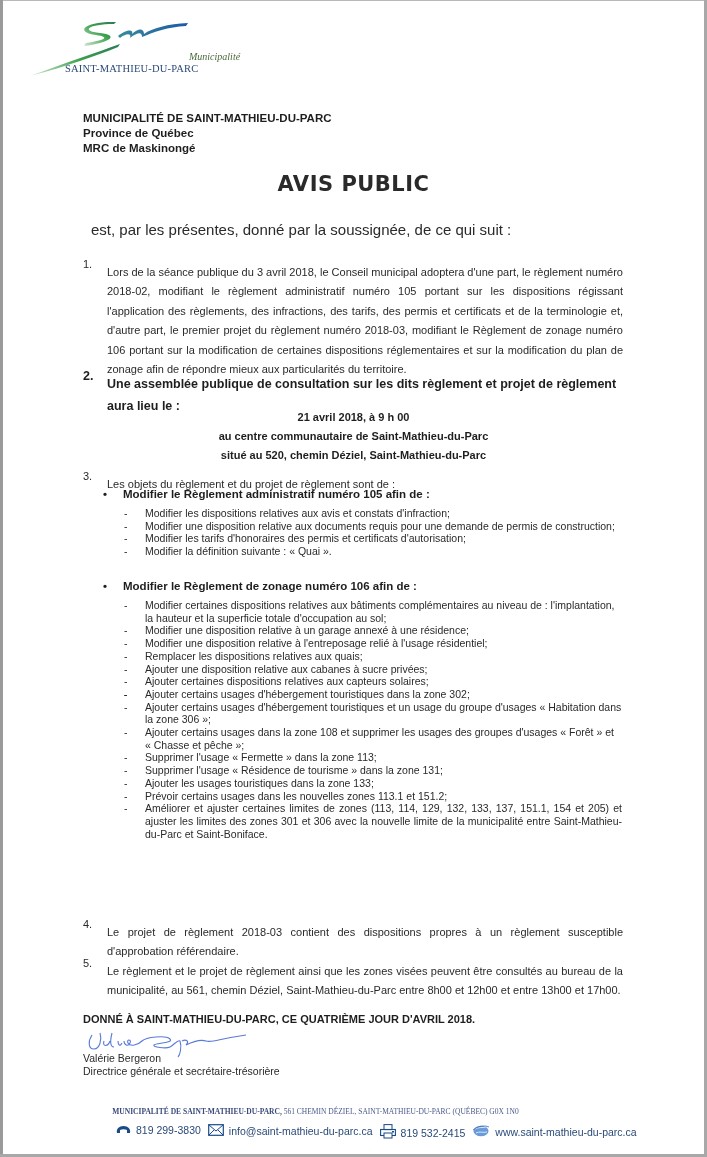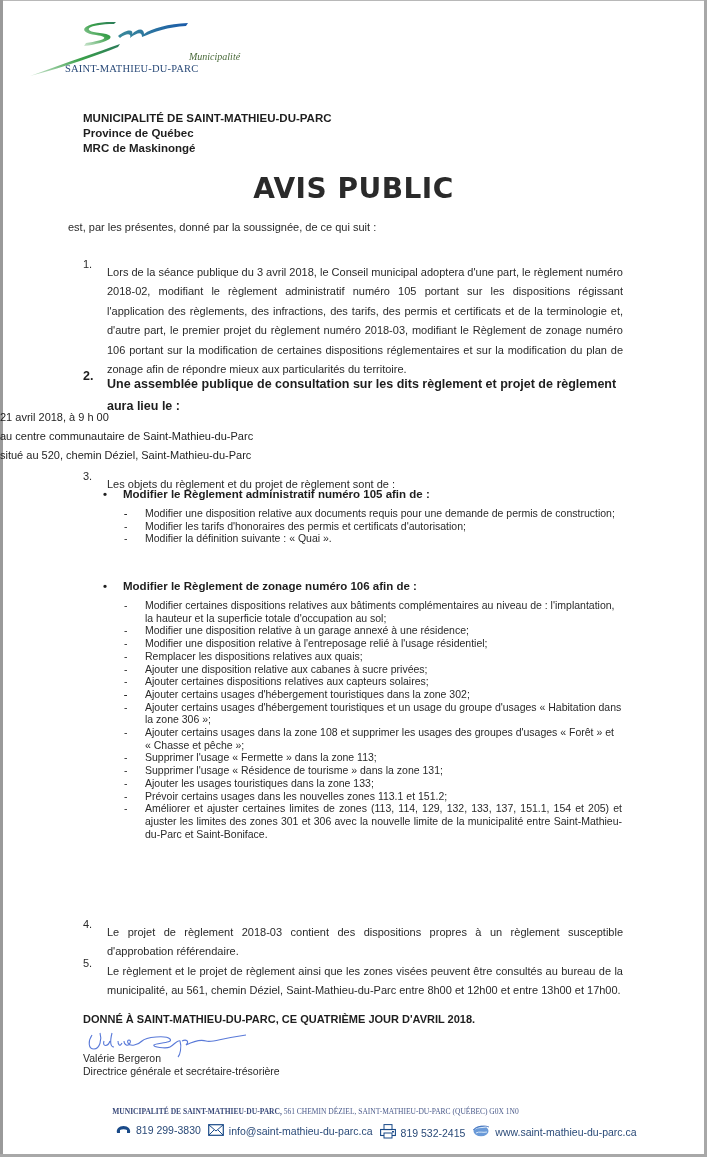--- a/index.html
+++ b/index.html
@@ -11,30 +11,30 @@
     .frame-right { position: absolute; right: 0; top: 0; width: 3px; height: 1157px; background: #a8a8a8; }
     .frame-bottom { position: absolute; left: 0; bottom: 0; width: 707px; height: 3px; background: #a8a8a8; }
 
     .logo { position: absolute; left: 28px; top: 18px; width: 180px; height: 60px; }
     .logo svg { position: absolute; left: 0; top: 0; }
     .logo-municipalite { position: absolute; left: 121px; top: 33px; font-family: "Liberation Serif", serif; font-style: italic; font-size: 10px; color: #4a6a3a; margin-left: 40px; }
     .logo-name { position: absolute; left: 37px; top: 45px; font-family: "Liberation Serif", serif; font-size: 10.5px; letter-spacing: 0.2px; color: #2a4a78; white-space: nowrap; }
 
     .header-block { position: absolute; left: 83px; top: 111px; font-weight: bold; font-size: 11.5px; line-height: 15px; color: #1e1e1e; }
 
-    .title { position: absolute; left: 0; width: 707px; top: 172px; text-align: center; font-family: "DejaVu Sans", sans-serif; font-weight: bold; font-size: 28px; letter-spacing: 0.5px; color: #2a2a2a; }
-
-    .intro { position: absolute; left: 68px; top: 221px; font-size: 11px; color: #2a2a2a; }
+    .title { position: absolute; left: 0; width: 707px; top: 172px; text-align: center; font-family: "DejaVu Sans", sans-serif; font-weight: bold; font-size: 21px; letter-spacing: 0.5px; color: #2a2a2a; }
+
+    .intro { position: absolute; left: 91px; top: 221px; font-size: 15px; color: #2a2a2a; }
 
     .item { position: absolute; left: 83px; width: 540px; font-size: 11px; line-height: 19.4px; color: #2a2a2a; }
     .item .num { position: absolute; left: 0; top: 0; }
     .item .body { margin-left: 24px; text-align: justify; margin-top: 8px; }
     .item.bold { font-weight: bold; font-size: 12.5px; line-height: 22px; color: #1e1e1e; }
 
-    .centered { position: absolute; left: 0; width: 707px; font-weight: normal; font-size: 11px; line-height: 19px; color: #1e1e1e; }
+    .centered { position: absolute; left: 0; width: 707px; text-align: center; font-weight: bold; font-size: 11px; line-height: 19px; color: #1e1e1e; }
 
     .bullet-head { position: absolute; left: 103px; font-weight: bold; font-size: 11.5px; color: #1e1e1e; }
     .bullet-head .dot { position: absolute; left: 0; top: 0; }
     .bullet-head .txt { margin-left: 20px; }
 
     .dash-list { position: absolute; left: 124px; width: 498px; font-size: 10.5px; line-height: 12.7px; color: #2a2a2a; }
     .dash-item { position: relative; padding-left: 21px; }
     .dash-item .dash { position: absolute; left: 0; top: 0; }
 
     .closing { position: absolute; left: 83px; top: 1013px; font-weight: bold; font-size: 11px; color: #1e1e1e; }
@@ -103,21 +103,21 @@
 <div class="item" style="top:467px;">
   <span class="num">3.</span>
   <div class="body">Les objets du règlement et du projet de règlement sont de :</div>
 </div>
 
 <div class="bullet-head" style="top:488px;">
   <span class="dot">•</span>
   <span class="txt">Modifier le Règlement administratif numéro 105 afin de :</span>
 </div>
 <div class="dash-list" style="top:507px;">
-  <div class="dash-item"><span class="dash">-</span></div>
+  <div class="dash-item"><span class="dash">-</span><span>Modifier les dispositions relatives aux avis et constats d'infraction;</span></div>
   <div class="dash-item"><span class="dash">-</span><span>Modifier une disposition relative aux documents requis pour une demande de permis de construction;</span></div>
   <div class="dash-item"><span class="dash">-</span><span>Modifier les tarifs d'honoraires des permis et certificats d'autorisation;</span></div>
   <div class="dash-item"><span class="dash">-</span><span>Modifier la définition suivante : « Quai ».</span></div>
 </div>
 
 <div class="bullet-head" style="top:580px;">
   <span class="dot">•</span>
   <span class="txt">Modifier le Règlement de zonage numéro 106 afin de :</span>
 </div>
 <div class="dash-list" style="top:599px;">

